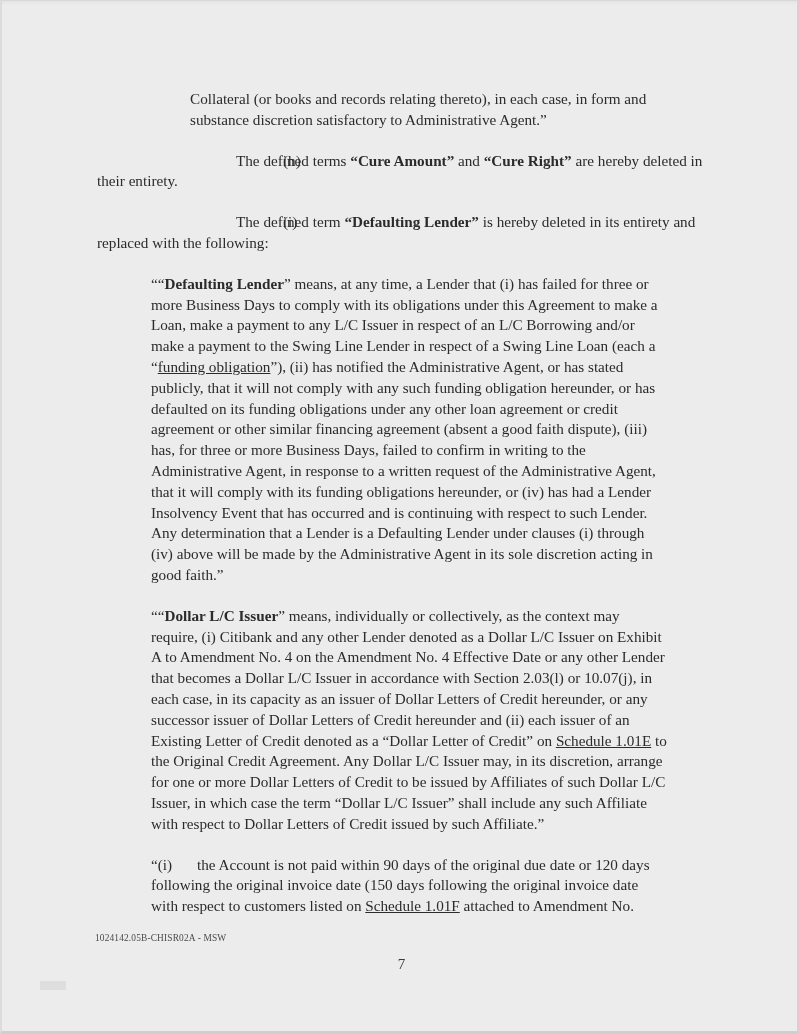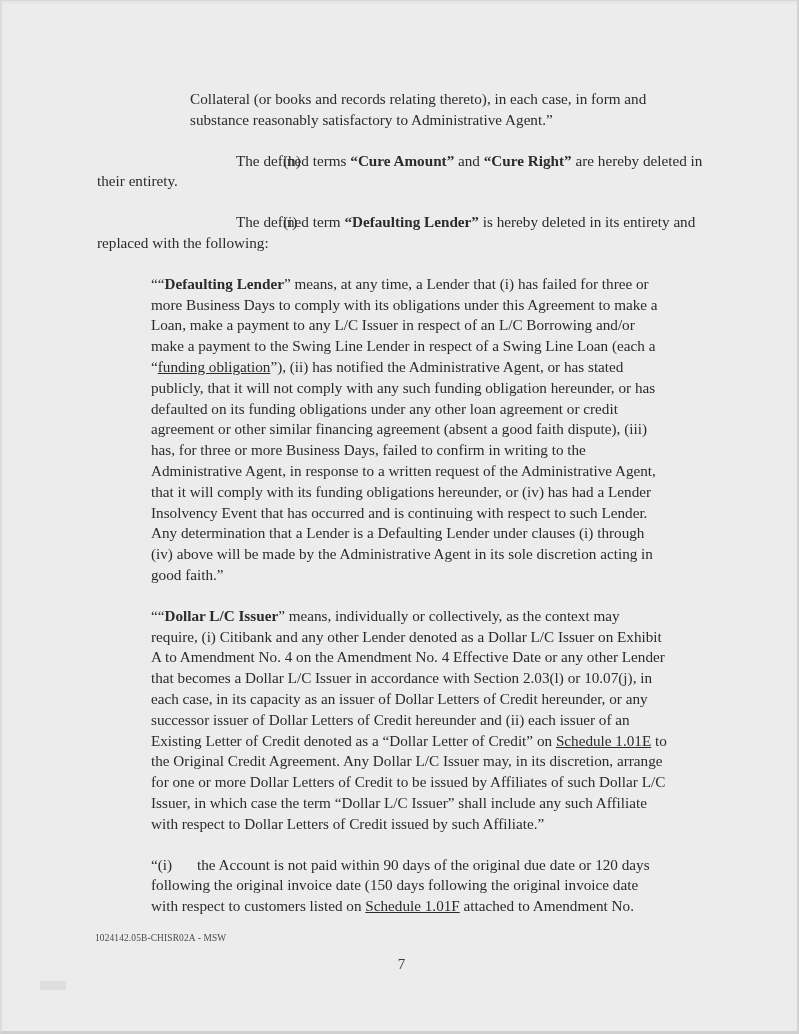--- a/index.html
+++ b/index.html
@@ -119,21 +119,21 @@
     line-height: 9px;
   }
 </style>
 </head>
 <body>
 
 <div id="page">
 
   <div id="content">
 
-    <p class="first"><span>Collateral (or books and records relating thereto), in each case, in form and substance reasonably satisfactory to Administrative Agent.”</span></p>
+    <p class="first"><span>Collateral (or books and records relating thereto), in each case, in form and substance discretion satisfactory to Administrative Agent.”</span></p>
 
     <p class="lettered"><span class="lbl">(h)</span><span>The defined terms </span><b>“Cure Amount”</b><span> and </span><b>“Cure Right”</b><span> are hereby deleted in their entirety.</span></p>
 
     <p class="lettered"><span class="lbl">(i)</span><span>The defined term </span><b>“Defaulting Lender”</b><span> is hereby deleted in its entirety and replaced with the following:</span></p>
 
     <p class="block"><span>““</span><b>Defaulting Lender</b><span>” means, at any time, a Lender that (i) has failed for three or more Business Days to comply with its obligations under this Agreement to make a Loan, make a payment to any L/C Issuer in respect of an L/C Borrowing and/or make a payment to the Swing Line Lender in respect of a Swing Line Loan (each a “</span><u>funding obligation</u><span>”), (ii) has notified the Administrative Agent, or has stated publicly, that it will not comply with any such funding obligation hereunder, or has defaulted on its funding obligations under any other loan agreement or credit agreement or other similar financing agreement (absent a good faith dispute), (iii) has, for three or more Business Days, failed to confirm in writing to the Administrative Agent, in response to a written request of the Administrative Agent, that it will comply with its funding obligations hereunder, or (iv) has had a Lender Insolvency Event that has occurred and is continuing with respect to such Lender. Any determination that a Lender is a Defaulting Lender under clauses (i) through (iv) above will be made by the Administrative Agent in its sole discretion acting in good faith.”</span></p>
 
 
     <p class="block"><span>““</span><b>Dollar L/C Issuer</b><span>” means, individually or collectively, as the context may require, (i) Citibank and any other Lender denoted as a Dollar L/C Issuer on Exhibit A to Amendment No. 4 on the Amendment No. 4 Effective Date or any other Lender that becomes a Dollar L/C Issuer in accordance with Section 2.03(l) or 10.07(j), in each case, in its capacity as an issuer of Dollar Letters of Credit hereunder, or any successor issuer of Dollar Letters of Credit hereunder and (ii) each issuer of an Existing Letter of Credit denoted as a “Dollar Letter of Credit” on </span><u>Schedule 1.01E</u><span> to the Original Credit Agreement. Any Dollar L/C Issuer may, in its discretion, arrange for one or more Dollar Letters of Credit to be issued by Affiliates of such Dollar L/C Issuer, in which case the term “Dollar L/C Issuer” shall include any such Affiliate with respect to Dollar Letters of Credit issued by such Affiliate.”</span></p>
 

